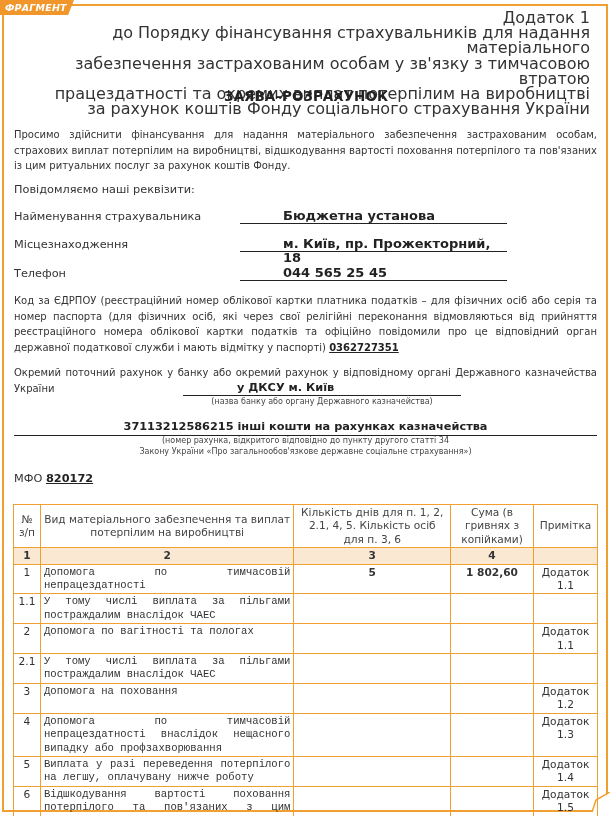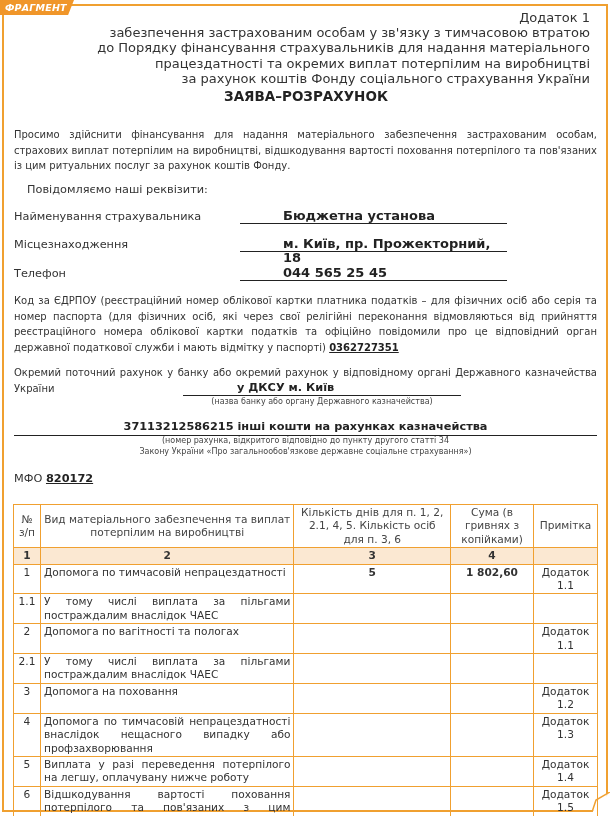--- a/index.html
+++ b/index.html
@@ -5,64 +5,64 @@
   html, body { margin: 0; padding: 0; background: #ffffff; }
   body { width: 612px; height: 816px; position: relative; overflow: hidden;
          font-family: "DejaVu Sans", sans-serif; color: #333; }
   .frame { position: absolute; left: 2px; top: 4px; width: 606px; height: 808px;
            border: 2px solid #f0a030; box-sizing: border-box; background: #fff; }
   .badge { position: absolute; left: 0; top: 0; height: 15px; width: 74px;
            background: #f0962a; color: #fff; font-size: 9.5px; font-weight: bold; font-style: italic;
            line-height: 15px; padding-left: 5px; box-sizing: border-box;
            clip-path: polygon(0 0, 100% 0, 92% 100%, 0 100%); letter-spacing: 0.2px; }
   .fold { position: absolute; right: 2px; bottom: 4px; width: 18px; height: 20px; }
-  .annex { position: absolute; right: 22px; top: 10px; text-align: right; font-size: 13px;
+  .annex { position: absolute; right: 22px; top: 10px; text-align: right; font-size: 16px;
            line-height: 15.2px; color: #333; }
   .title { position: absolute; left: 0; width: 612px; top: 88px; text-align: center;
            font-weight: bold; font-size: 13.5px; color: #222; }
   .para { position: absolute; left: 14px; width: 583px; font-size: 10px; line-height: 15.6px;
           text-align: justify; color: #333; }
   .row-lbl { position: absolute; left: 14px; font-size: 11.3px; color: #333; }
   .fillline { position: absolute; left: 240px; width: 267px; border-bottom: 1px solid #222;
               font-size: 13px; font-weight: bold; color: #222; padding-left: 43px; box-sizing: border-box;
               height: 15px; line-height: 14px; }
   .u { text-decoration: underline; font-weight: bold; color: #222; }
   .caption { position: absolute; font-size: 8px; color: #444; text-align: center; line-height: 10.5px; }
   table { position: absolute; left: 13px; top: 504px; width: 585px; border-collapse: collapse;
           font-size: 10.6px; color: #333; }
   td { border: 1px solid #f0a030; padding: 1px 3px; vertical-align: top; line-height: 13.4px; }
   td.c { text-align: center; }
   td.b { font-weight: bold; }
-  td.desc { text-align: justify; }
+  td.desc { text-align: justify; font-family: Liberation Mono, monospace; }
   tr.hdr td { text-align: center; vertical-align: middle; color: #444; }
   tr.num td { background: #fbe8d2; font-weight: bold; text-align: center; }
 </style>
 </head>
 <body>
 
 <div class="frame"></div>
 <div class="badge">ФРАГМЕНТ 2</div>
 <svg class="fold" viewBox="0 0 18 20">
   <polygon points="0,20 18,0 18,20" fill="#fff"></polygon>
   <polyline points="0,20 4,8 18,0" fill="#fff" stroke="#f0a030" stroke-width="1.5"></polyline>
 </svg>
 
 <div class="annex">
   <div>Додаток 1</div>
+  <div>до Порядку фінансування страхувальників для надання матеріального</div>
   <div>забезпечення застрахованим особам у зв'язку з тимчасовою втратою</div>
-  <div>до Порядку фінансування страхувальників для надання матеріального</div>
   <div>працездатності та окремих виплат потерпілим на виробництві</div>
   <div>за рахунок коштів Фонду соціального страхування України</div>
 </div>
 
 <div class="title">ЗАЯВА–РОЗРАХУНОК</div>
 
 <div class="para" style="top:127px;">Просимо здійснити фінансування для надання матеріального забезпечення застрахованим особам, страхових виплат потерпілим на виробництві, відшкодування вартості поховання потерпілого та пов'язаних із цим ритуальних послуг за рахунок коштів Фонду.</div>
 
-<div class="row-lbl" style="top:183px;margin-left:13px;">Повідомляємо наші реквізити:</div>
+<div class="row-lbl" style="top:183px;">Повідомляємо наші реквізити:</div>
 
 <div class="row-lbl" style="top:210px;">Найменування страхувальника</div>
 <div class="fillline" style="top:209px;">Бюджетна установа</div>
 
 <div class="row-lbl" style="top:238px;">Місцезнаходження</div>
 <div class="fillline" style="top:237px;">м. Київ, пр. Прожекторний, 18</div>
 
 <div class="row-lbl" style="top:267px;">Телефон</div>
 <div class="fillline" style="top:266px;">044 565 25 45</div>
 

